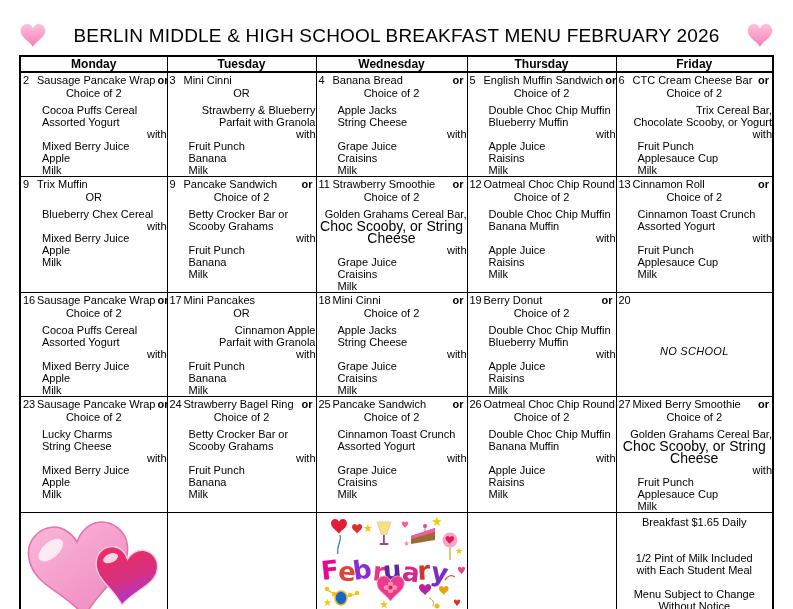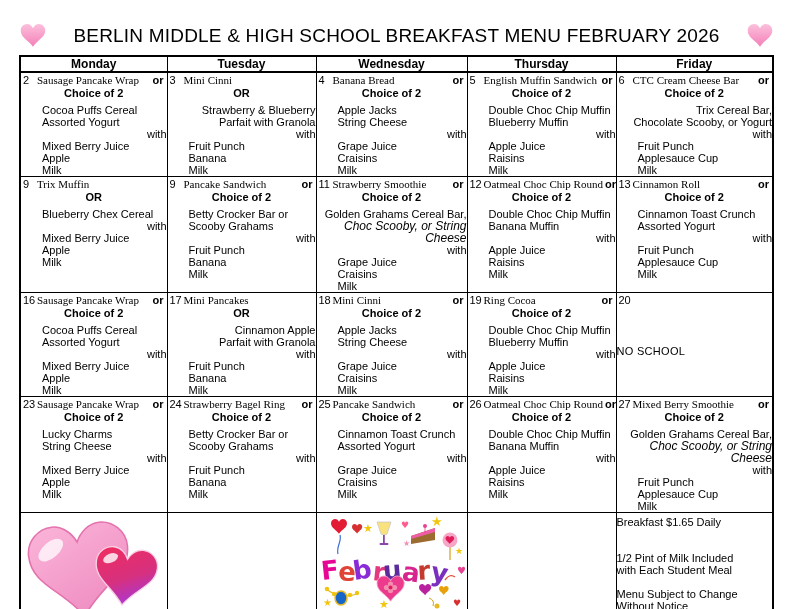--- a/index.html
+++ b/index.html
@@ -22,29 +22,29 @@
     border:1px solid #000; border-bottom:2px solid #000;
     font-size:12px; height:15px; padding:0; font-weight:bold;
   }
   .menu-table td {
     border:1px solid #000; vertical-align:top; padding:0;
     font-size:11px; line-height:12px; height:102px; overflow:hidden;
   }
   tr.bottom-row td { height:100px; }
   .cell-head { display:flex; line-height:13px; white-space:nowrap; padding-top:1px; }
   .cell-head .date { padding-left:2px; min-width:16px; flex:none; }
-  .cell-head .nm { flex:none;font-family:Liberation Serif, serif; }
+  .cell-head .nm { flex:none; }
   .cell-head .or { margin-left:auto; font-weight:bold; padding-right:3px; padding-left:2px; }
-  .ln-b { font-weight:bold; text-align:center; margin-bottom:5px; }
+  .ln-b { font-weight:normal; text-align:center; margin-bottom:5px; }
   .ln-l { padding-left:21px; }
   .ln-c { text-align:right; }
-  .ln-s { text-align:right; font-size:12px;font-style:italic; }
-  .no-school { text-align:left; margin-top:38px; letter-spacing:0.3px; }
+  .ln-s { text-align:center; font-size:14px; }
+  .no-school { text-align:center; margin-top:38px; letter-spacing:0.3px;font-style:italic; }
   .notes { padding-top:3px; }
-  .note-line { text-align:left; line-height:12px; }
+  .note-line { text-align:center; line-height:12px; }
   .clip-cell svg { display:block; margin:1px auto 0 auto; }
   .footer { width:793px; text-align:center; font-size:10.5px; margin-top:3px; }
 </style>
 </head>
 <body>
 
 <div class="title-row">
   <svg width="26" height="23" viewBox="0 0 32 30">
     <defs>
       <linearGradient id="hg1" x1="0" y1="0" x2="0" y2="1">
@@ -257,21 +257,21 @@
           <div class="ln-l">Apple Jacks</div>
           <div class="ln-l">String Cheese</div>
           <div class="ln-c">with</div>
           <div class="ln-l">Grape Juice</div>
           <div class="ln-l">Craisins</div>
           <div class="ln-l">Milk</div>
         </td>
         <td>
           <div class="cell-head">
             <span class="date">19</span>
-            <span class="nm">Ring Cocoa</span>
+            <span class="nm">Berry Donut</span>
             <span class="or">or</span>
           </div>
           <div class="ln-b">Choice of 2</div>
           <div class="ln-l">Double Choc Chip Muffin</div>
           <div class="ln-l">Blueberry Muffin</div>
           <div class="ln-c">with</div>
           <div class="ln-l">Apple Juice</div>
           <div class="ln-l">Raisins</div>
           <div class="ln-l">Milk</div>
         </td>

